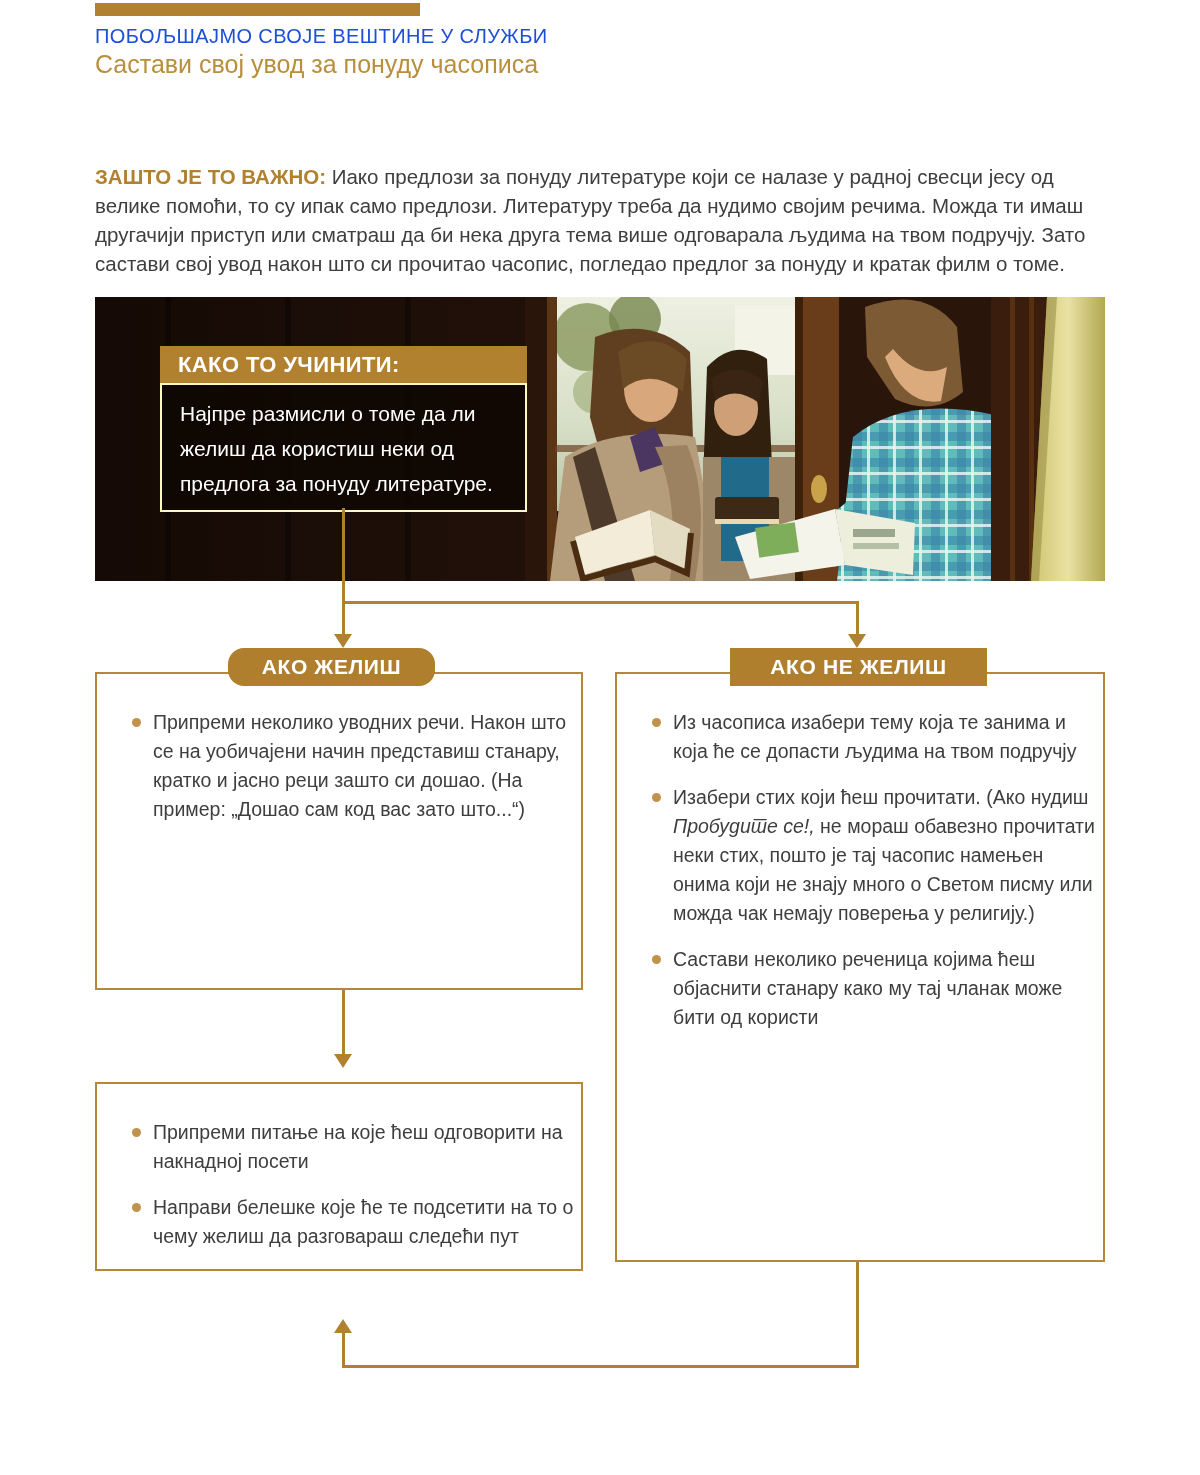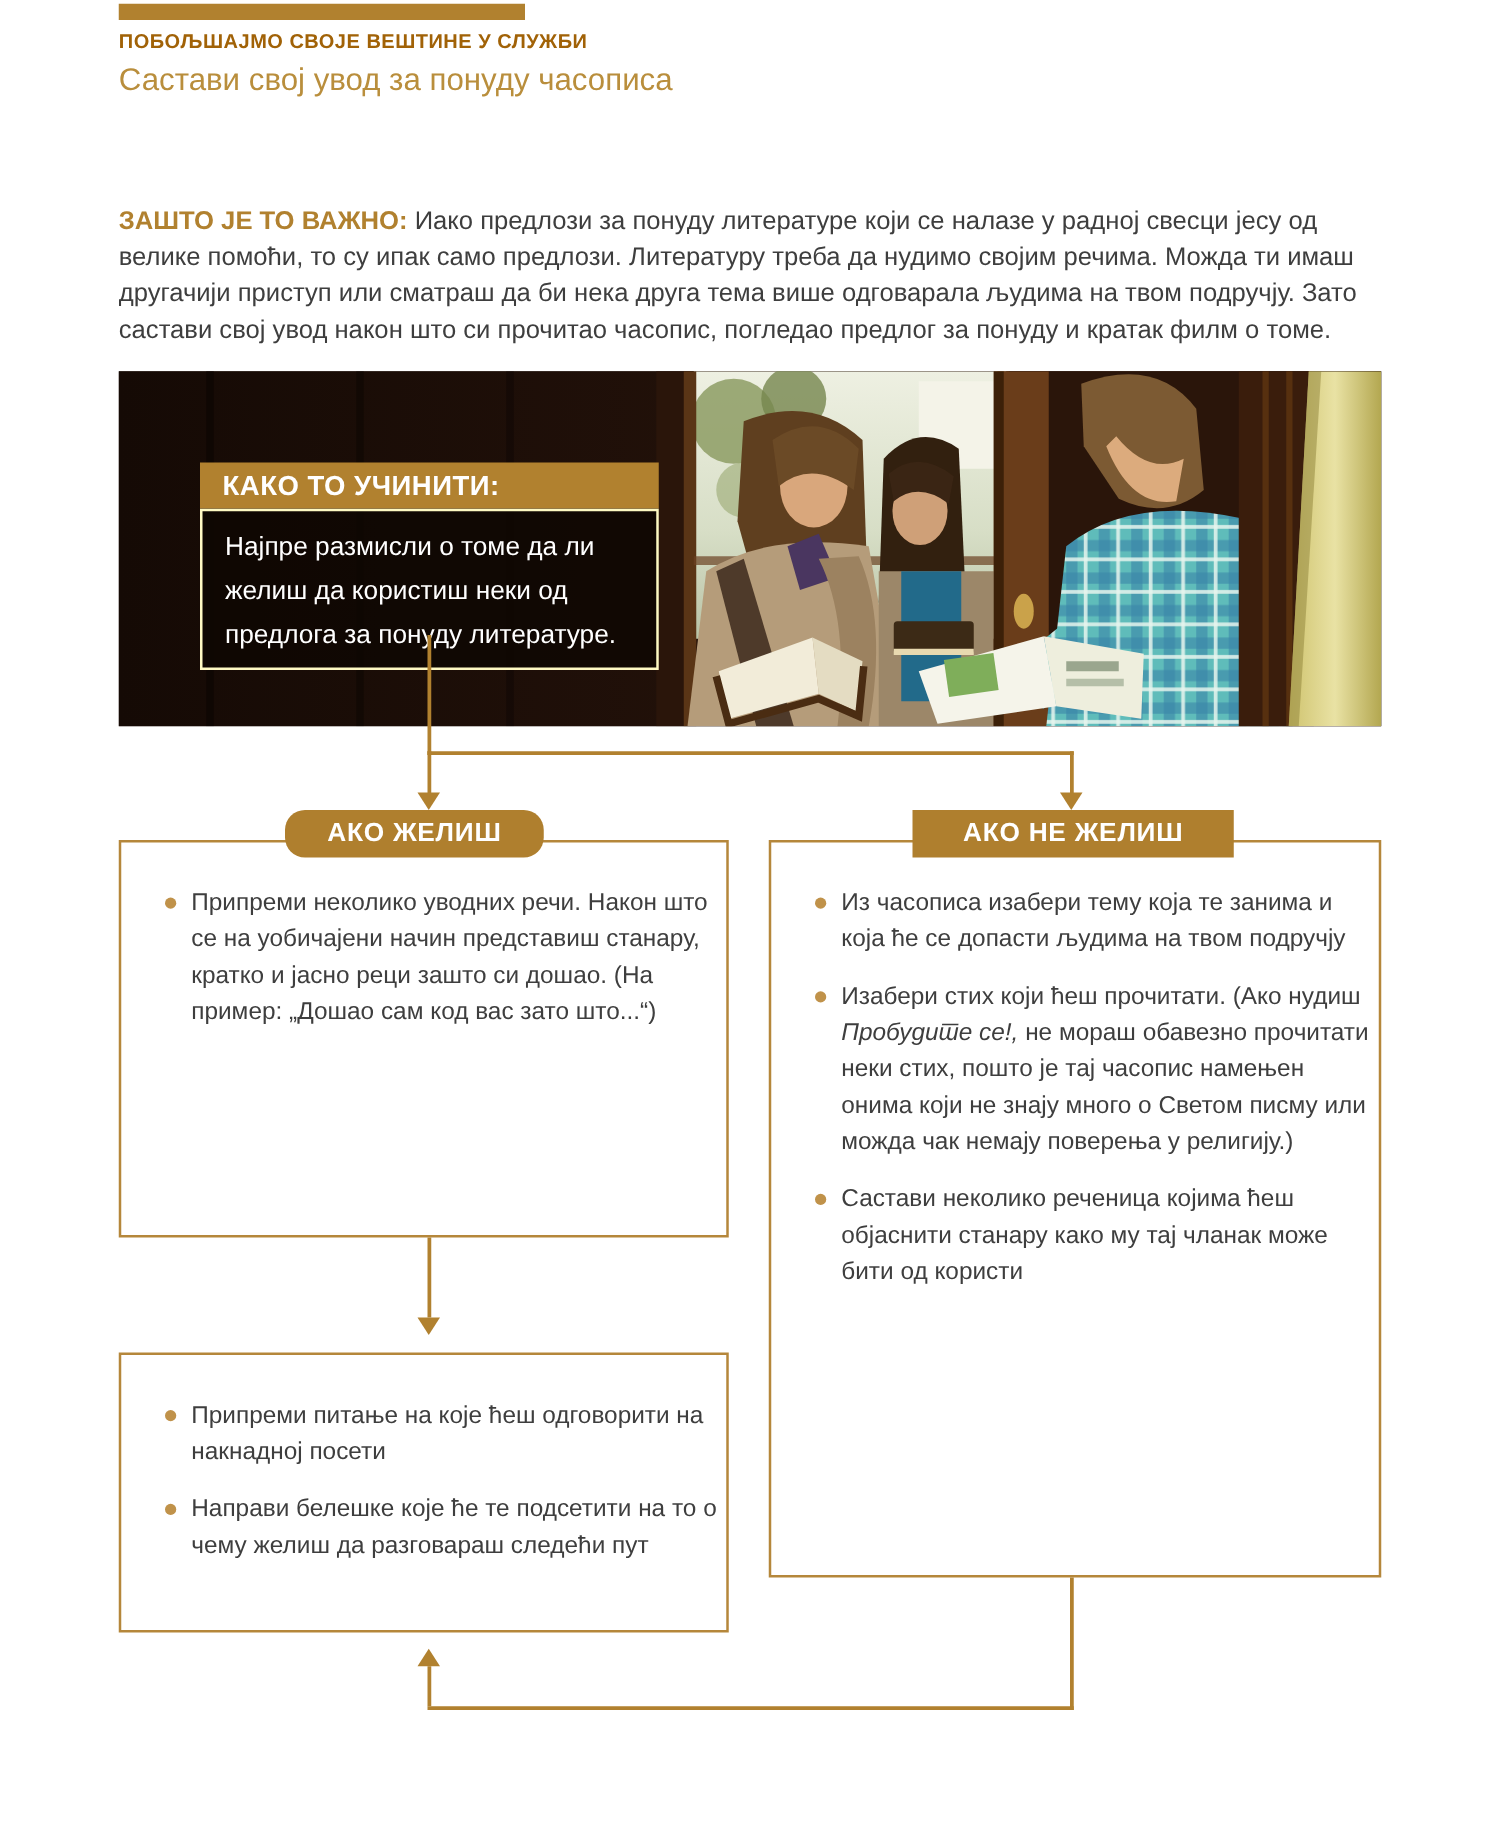--- a/index.html
+++ b/index.html
@@ -4,31 +4,31 @@
 <style>
   html,body{margin:0;padding:0;background:#ffffff;}
   .page{
     position:relative;width:1200px;height:1475px;background:#ffffff;overflow:hidden;
     font-family:"Liberation Sans","DejaVu Sans",sans-serif;
   }
   .abs{position:absolute;}
 
   
   .topbar{left:95px;top:3px;width:325px;height:13px;background:#B1812F;}
-  .kicker{left:95px;top:25px;font-size:16px;letter-spacing:.4px;color:#a16207;font-weight:700;}
+  .kicker{left:95px;top:25px;font-size:20px;letter-spacing:.4px;color:#1d4ed8;font-weight:400;}
   .title{left:95px;top:50px;font-size:25px;color:#B98E3C;font-weight:400;}
 
   
   .intro{left:95px;top:141px;width:1012px;font-size:20.5px;line-height:29px;color:#3E3E3E;}
   .intro b{color:#B1812F;font-weight:700;}
 
   
   .photo{left:95px;top:297px;width:1010px;height:284px;background:#1c0f08;}
   .photo svg{display:block;width:1010px;height:284px;}
-  .overlay{left:160px;top:346px;width:367px;margin-top:24px;}
+  .overlay{left:160px;top:346px;width:367px;}
   .overlay-head{height:37px;line-height:37px;background:#B1812F;color:#ffffff;
     font-size:22px;font-weight:700;padding-left:18px;box-sizing:border-box;letter-spacing:.4px;}
   .overlay-body{border:2px solid #fef9c3;background:rgba(14,7,2,.84);color:#ffffff;
     font-size:21px;line-height:35px;padding:11px 18px 9px;box-sizing:border-box;width:367px;}
 
   
   .gline{background:#B1812F;}
   .arrow-down{width:0;height:0;border-left:9px solid transparent;border-right:9px solid transparent;
     border-top:14px solid #B1812F;}
   .arrow-up{width:0;height:0;border-left:9px solid transparent;border-right:9px solid transparent;
@@ -37,21 +37,21 @@
   
   .flabel{height:38px;line-height:38px;background:#AF7F2E;color:#ffffff;text-align:center;
     font-size:21px;font-weight:700;letter-spacing:.6px;z-index:3;}
   .flabel-left{left:228px;top:648px;width:207px;border-radius:16px;}
   .flabel-right{left:730px;top:648px;width:257px;}
 
   
   .gbox{border:2px solid #B5873B;background:#ffffff;box-sizing:border-box;}
   .box-left-top{left:95px;top:672px;width:488px;height:318px;}
   .box-right{left:615px;top:672px;width:490px;height:590px;}
-  .box-left-bottom{left:95px;top:1082px;width:488px;height:224px;}
+  .box-left-bottom{left:95px;top:1082px;width:488px;height:189px;}
   .gbox ul{list-style:none;margin:0;padding:34px 0 0 56px;}
   .gbox li{position:relative;font-size:19.5px;line-height:29px;color:#3E3E3E;margin:0 0 17px 0;}
   .gbox li::before{content:"";position:absolute;left:-21px;top:10px;width:9px;height:9px;
     border-radius:50%;background:#C0924A;}
   .gbox em{font-style:italic;}
 </style>
 </head>
 <body>
 
 <div class="page">

